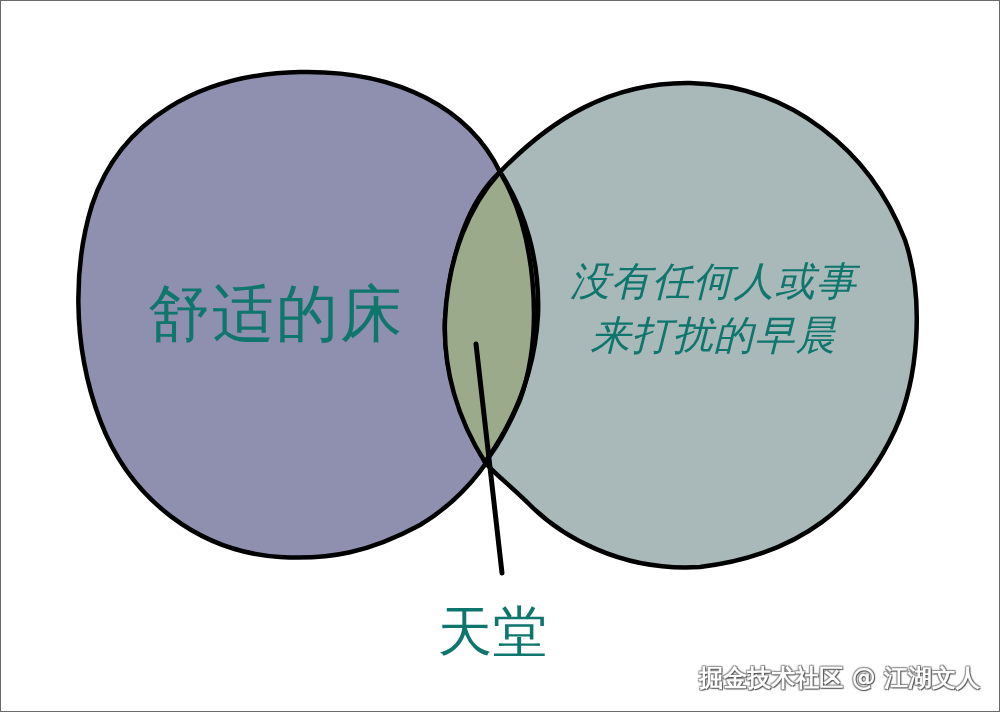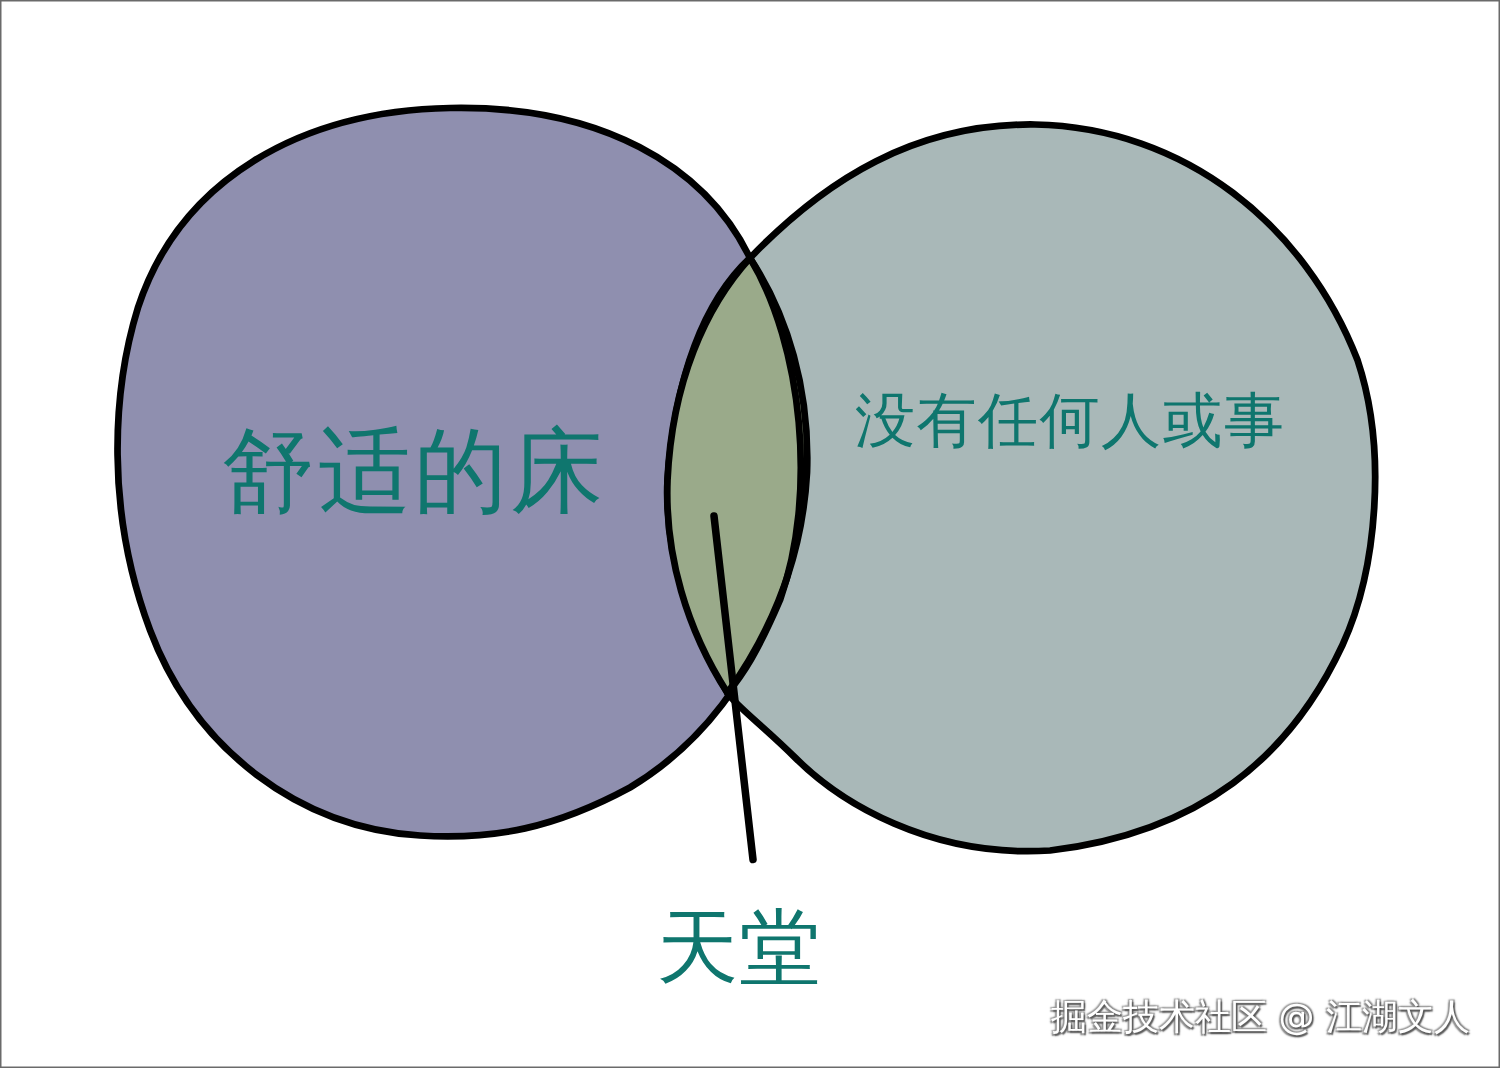--- a/index.html
+++ b/index.html
@@ -3,26 +3,26 @@
 <meta charset="utf-8">
 <style>
   html, body { margin: 0; padding: 0; background: #ffffff; }
   body { width: 1000px; height: 712px; position: relative; overflow: hidden;
          font-family: "DejaVu Sans", "Liberation Sans", sans-serif; }
   .frame { position: absolute; left: 0; top: 0; width: 998px; height: 710px;
            border: 1px solid #6a6a6a; }
   svg.venn { position: absolute; left: 0; top: 0; }
   .label { position: absolute; color: #0f766e; white-space: nowrap; }
   .label-left { left: 148px; top: 272px; font-size: 62px; letter-spacing: 2px; }
-  .label-right { left: 570px; top: 254px; font-size: 40px; line-height: 54px; text-align: center; letter-spacing: 1px; }
+  .label-right { left: 570px; top: 254px; font-size: 40px; line-height: 54px; text-align: center; letter-spacing: 1px; font-style: italic; }
   .label-right span { display: block; }
   .label-bottom { left: 438px; top: 596px; font-size: 54px; letter-spacing: 1px; }
   .watermark { position: absolute; right: 20px; top: 662px; font-size: 24px; color: #ffffff;
                text-shadow: 1px 1px 1px #555, -1px -1px 1px #999, 1px -1px 1px #888, -1px 1px 1px #888;
-               white-space: nowrap; }
+               white-space: nowrap; font-weight: bold; }
 </style>
 </head>
 <body>
 
 <div class="frame"></div>
 
 <svg class="venn" width="1000" height="712" viewBox="0 0 1000 712">
 
   <path d="M300,72 C400,70 470,110 500,172 C535,230 545,330 520,400 C500,450 470,495 420,525 C370,552 330,560 280,557 C200,552 130,500 100,420 C70,340 75,260 92,205 C120,120 200,74 300,72 Z" fill="#8F8FAF" stroke="#000" stroke-width="4.5" stroke-linejoin="round"></path>
 
@@ -32,17 +32,18 @@
 
   <path d="M500,172 C535,230 545,330 520,400 C505,435 495,450 485,462" fill="none" stroke="#000" stroke-width="4.5" stroke-linecap="round"></path>
 
   <line x1="476" y1="344" x2="502" y2="573" stroke="#000" stroke-width="5" stroke-linecap="round"></line>
 </svg>
 
 <div class="label label-left">舒适的床</div>
 
 <div class="label label-right">
   <span>没有任何人或事</span>
+  <span>来打扰的早晨</span>
 </div>
 
 <div class="label label-bottom">天堂</div>
 
 <div class="watermark">掘金技术社区 @ 江湖文人</div>
 
 </body></html>

